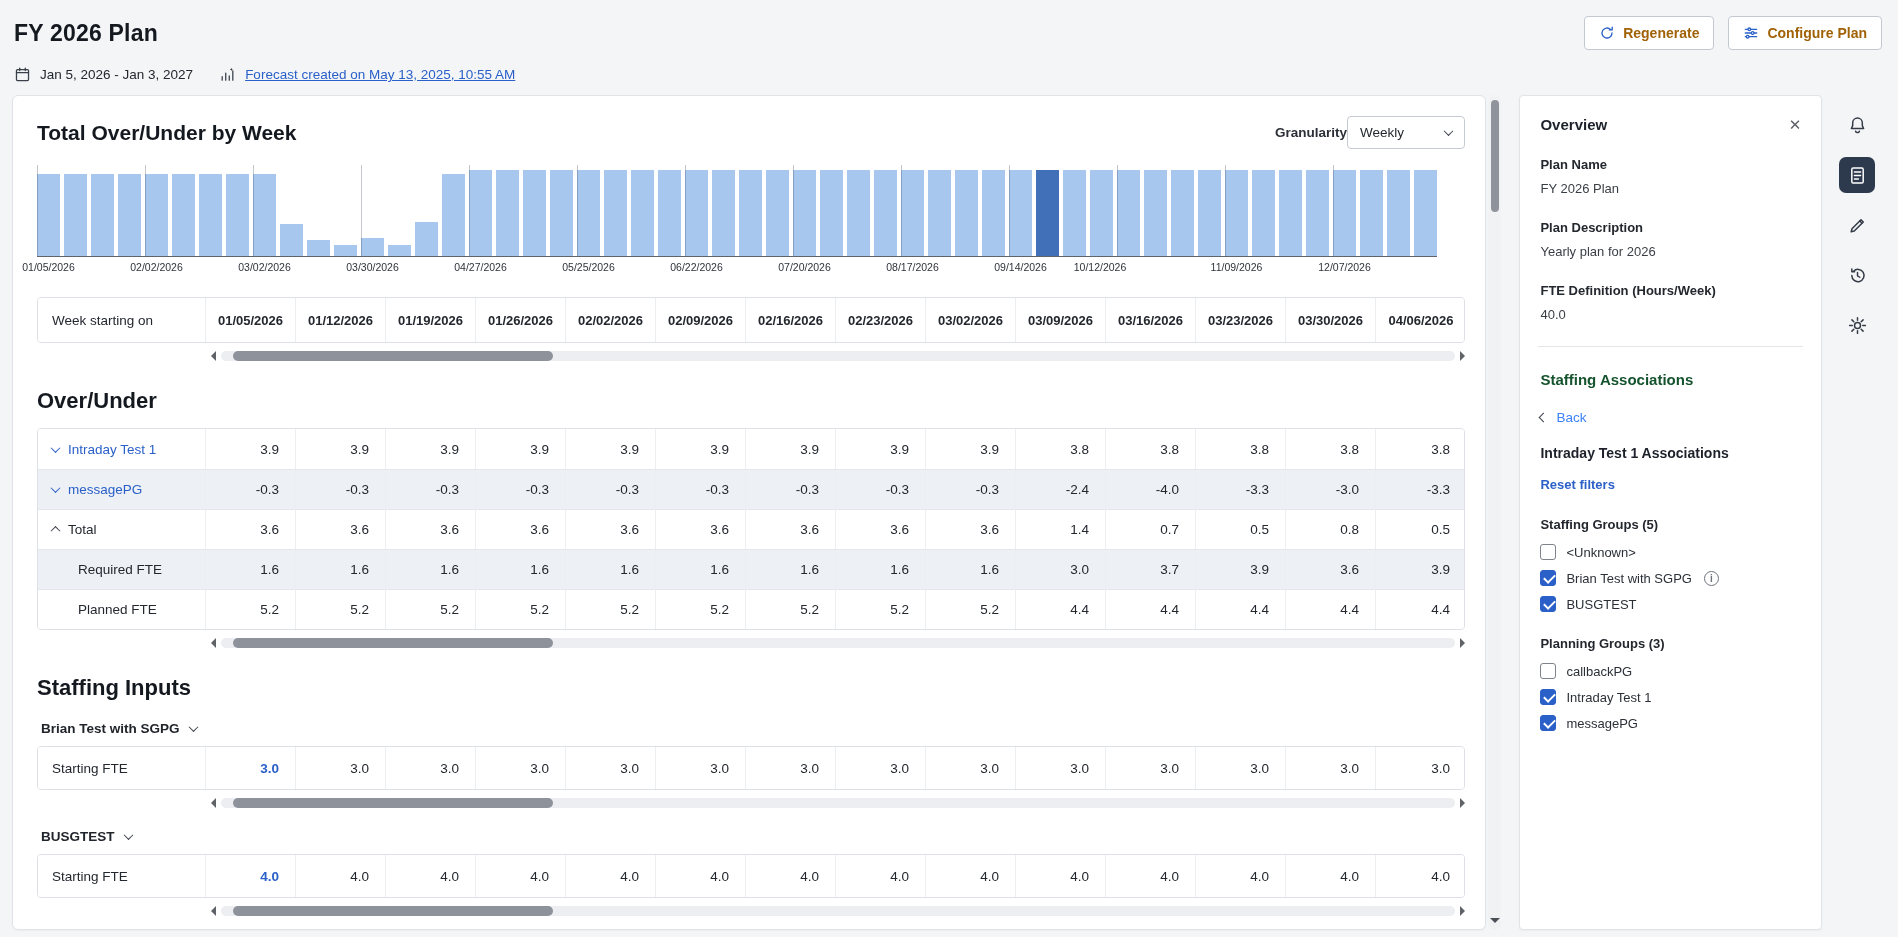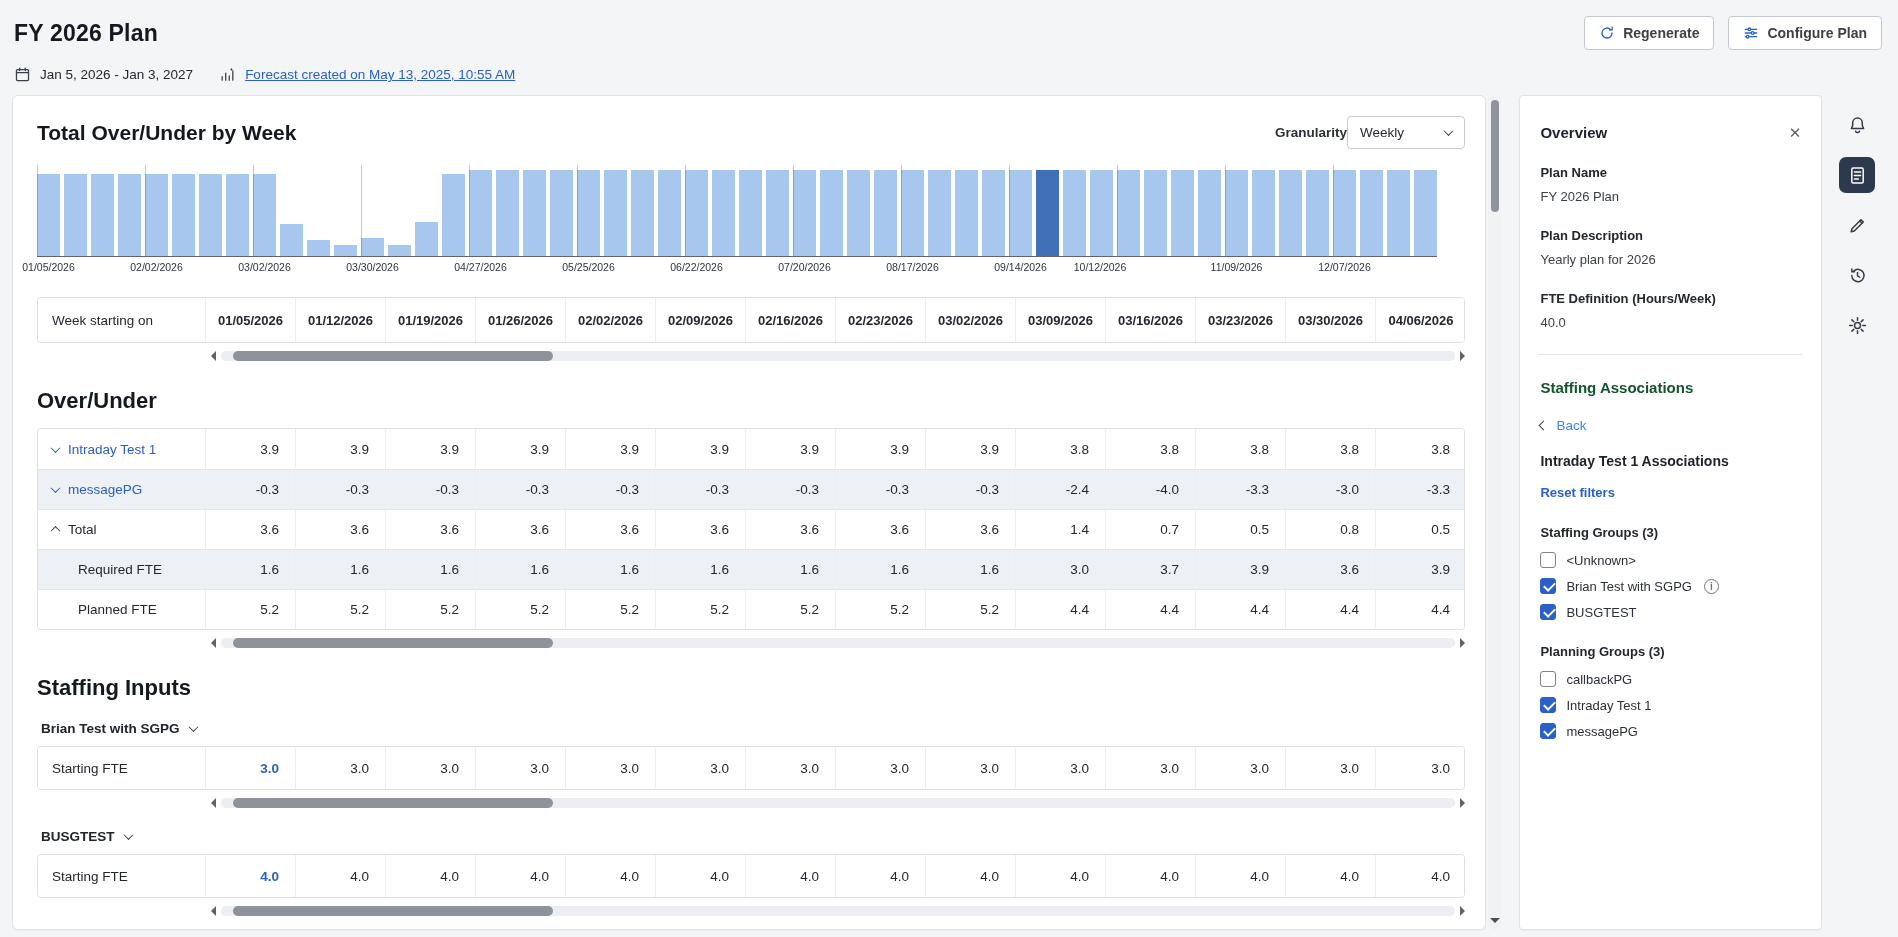--- a/index.html
+++ b/index.html
@@ -5,37 +5,37 @@
   *{box-sizing:border-box;margin:0;padding:0}
   html,body{width:1898px;height:937px;overflow:hidden;background:#f4f5f7;
     font-family:"Liberation Sans",sans-serif;color:#23272e}
   .page{position:relative;width:100%;height:100%;padding:0 12px}
 
   
   .topbar{display:flex;justify-content:space-between;align-items:center;padding:16px 4px 0 2px}
   h1{font-size:23px;font-weight:600;color:#14181f;letter-spacing:.2px}
   .top-actions{display:flex;gap:14px}
   .btn{display:flex;align-items:center;gap:8px;height:34px;padding:0 14px;border:1px solid #c3c8d2;
-    border-radius:4px;background:#fff;color:#404040;font-size:14px;font-weight:700;cursor:pointer;
+    border-radius:4px;background:#fff;color:#a16207;font-size:14px;font-weight:700;cursor:pointer;
     font-family:"Liberation Sans",sans-serif}
   .btn-ic{width:16px;height:16px;stroke:#2a60c8;stroke-width:2;fill:none;stroke-linecap:round;stroke-linejoin:round}
   .meta-row{display:flex;align-items:center;gap:9px;padding:16px 4px 12px 2px;font-size:13.5px;color:#23272e}
   .ic{width:17px;height:17px;stroke:#3a4049;stroke-width:1.8;fill:none;stroke-linecap:round;stroke-linejoin:round}
   .meta-row .gap{width:8px}
   a.flink{color:#2a60c8;text-decoration:underline;font-size:13.5px}
 
   
   .content{display:flex;align-items:stretch;height:calc(937px - 102px)}
   .card{width:1480px;background:#fff;border:1px solid #e0e3e8;border-radius:6px;
     padding:20px 24px;position:relative;overflow:hidden;box-shadow:0 1px 2px rgba(0,0,0,.04)}
   .vscroll{width:14px;margin-left:2px;position:relative;background:#f1f2f4;border-radius:7px}
   .vthumb{position:absolute;top:5px;left:3px;width:8px;height:112px;background:#8f949c;border-radius:4px}
   .varr{position:absolute;bottom:7px;left:2px;width:0;height:0;border:5px solid transparent;border-top-color:#4a4e55;border-bottom:none}
   .panel{width:304px;margin-left:18px;background:#fff;border:1px solid #e0e3e8;border-radius:4px;
-    padding:28px 20px;overflow:hidden;box-shadow:0 1px 2px rgba(0,0,0,.04)}
+    padding:20px 20px;overflow:hidden;box-shadow:0 1px 2px rgba(0,0,0,.04)}
   .rail{width:58px;margin-left:6px;display:flex;flex-direction:column;align-items:center;padding-top:12px;gap:14px}
   .rail .rbtn{width:36px;height:36px;display:flex;align-items:center;justify-content:center;border-radius:7px;cursor:pointer}
   .rail svg{width:21px;height:21px;stroke:#333b46;stroke-width:1.7;fill:none;stroke-linecap:round;stroke-linejoin:round}
   .rail .active{background:#2d3a4e}
   .rail .active svg{stroke:#fff}
 
   
   .card-head{display:flex;justify-content:space-between;align-items:center;width:1428px}
   .card-title{font-size:21px;font-weight:700;color:#14181f}
   .granularity{display:flex;align-items:center;gap:0}
@@ -707,21 +707,21 @@
       <div class="assoc-title">Staffing Associations</div>
 
       <div class="back-row">
         <span class="chev left dark sm"></span>
         <span>Back</span>
       </div>
 
       <div class="assoc-sub">Intraday Test 1 Associations</div>
       <a class="reset" href="#">Reset filters</a>
 
-      <div class="group-label">Staffing Groups (3)</div>
+      <div class="group-label">Staffing Groups (5)</div>
       <div class="checks">
           <label class="check-row">
             <span class="checkbox"></span>
             <span class="check-label">&lt;Unknown&gt;</span>
           </label>
           <label class="check-row">
             <span class="checkbox checked"></span>
             <span class="check-label">Brian Test with SGPG</span>
             <span class="info-icon">i</span>
           </label>

